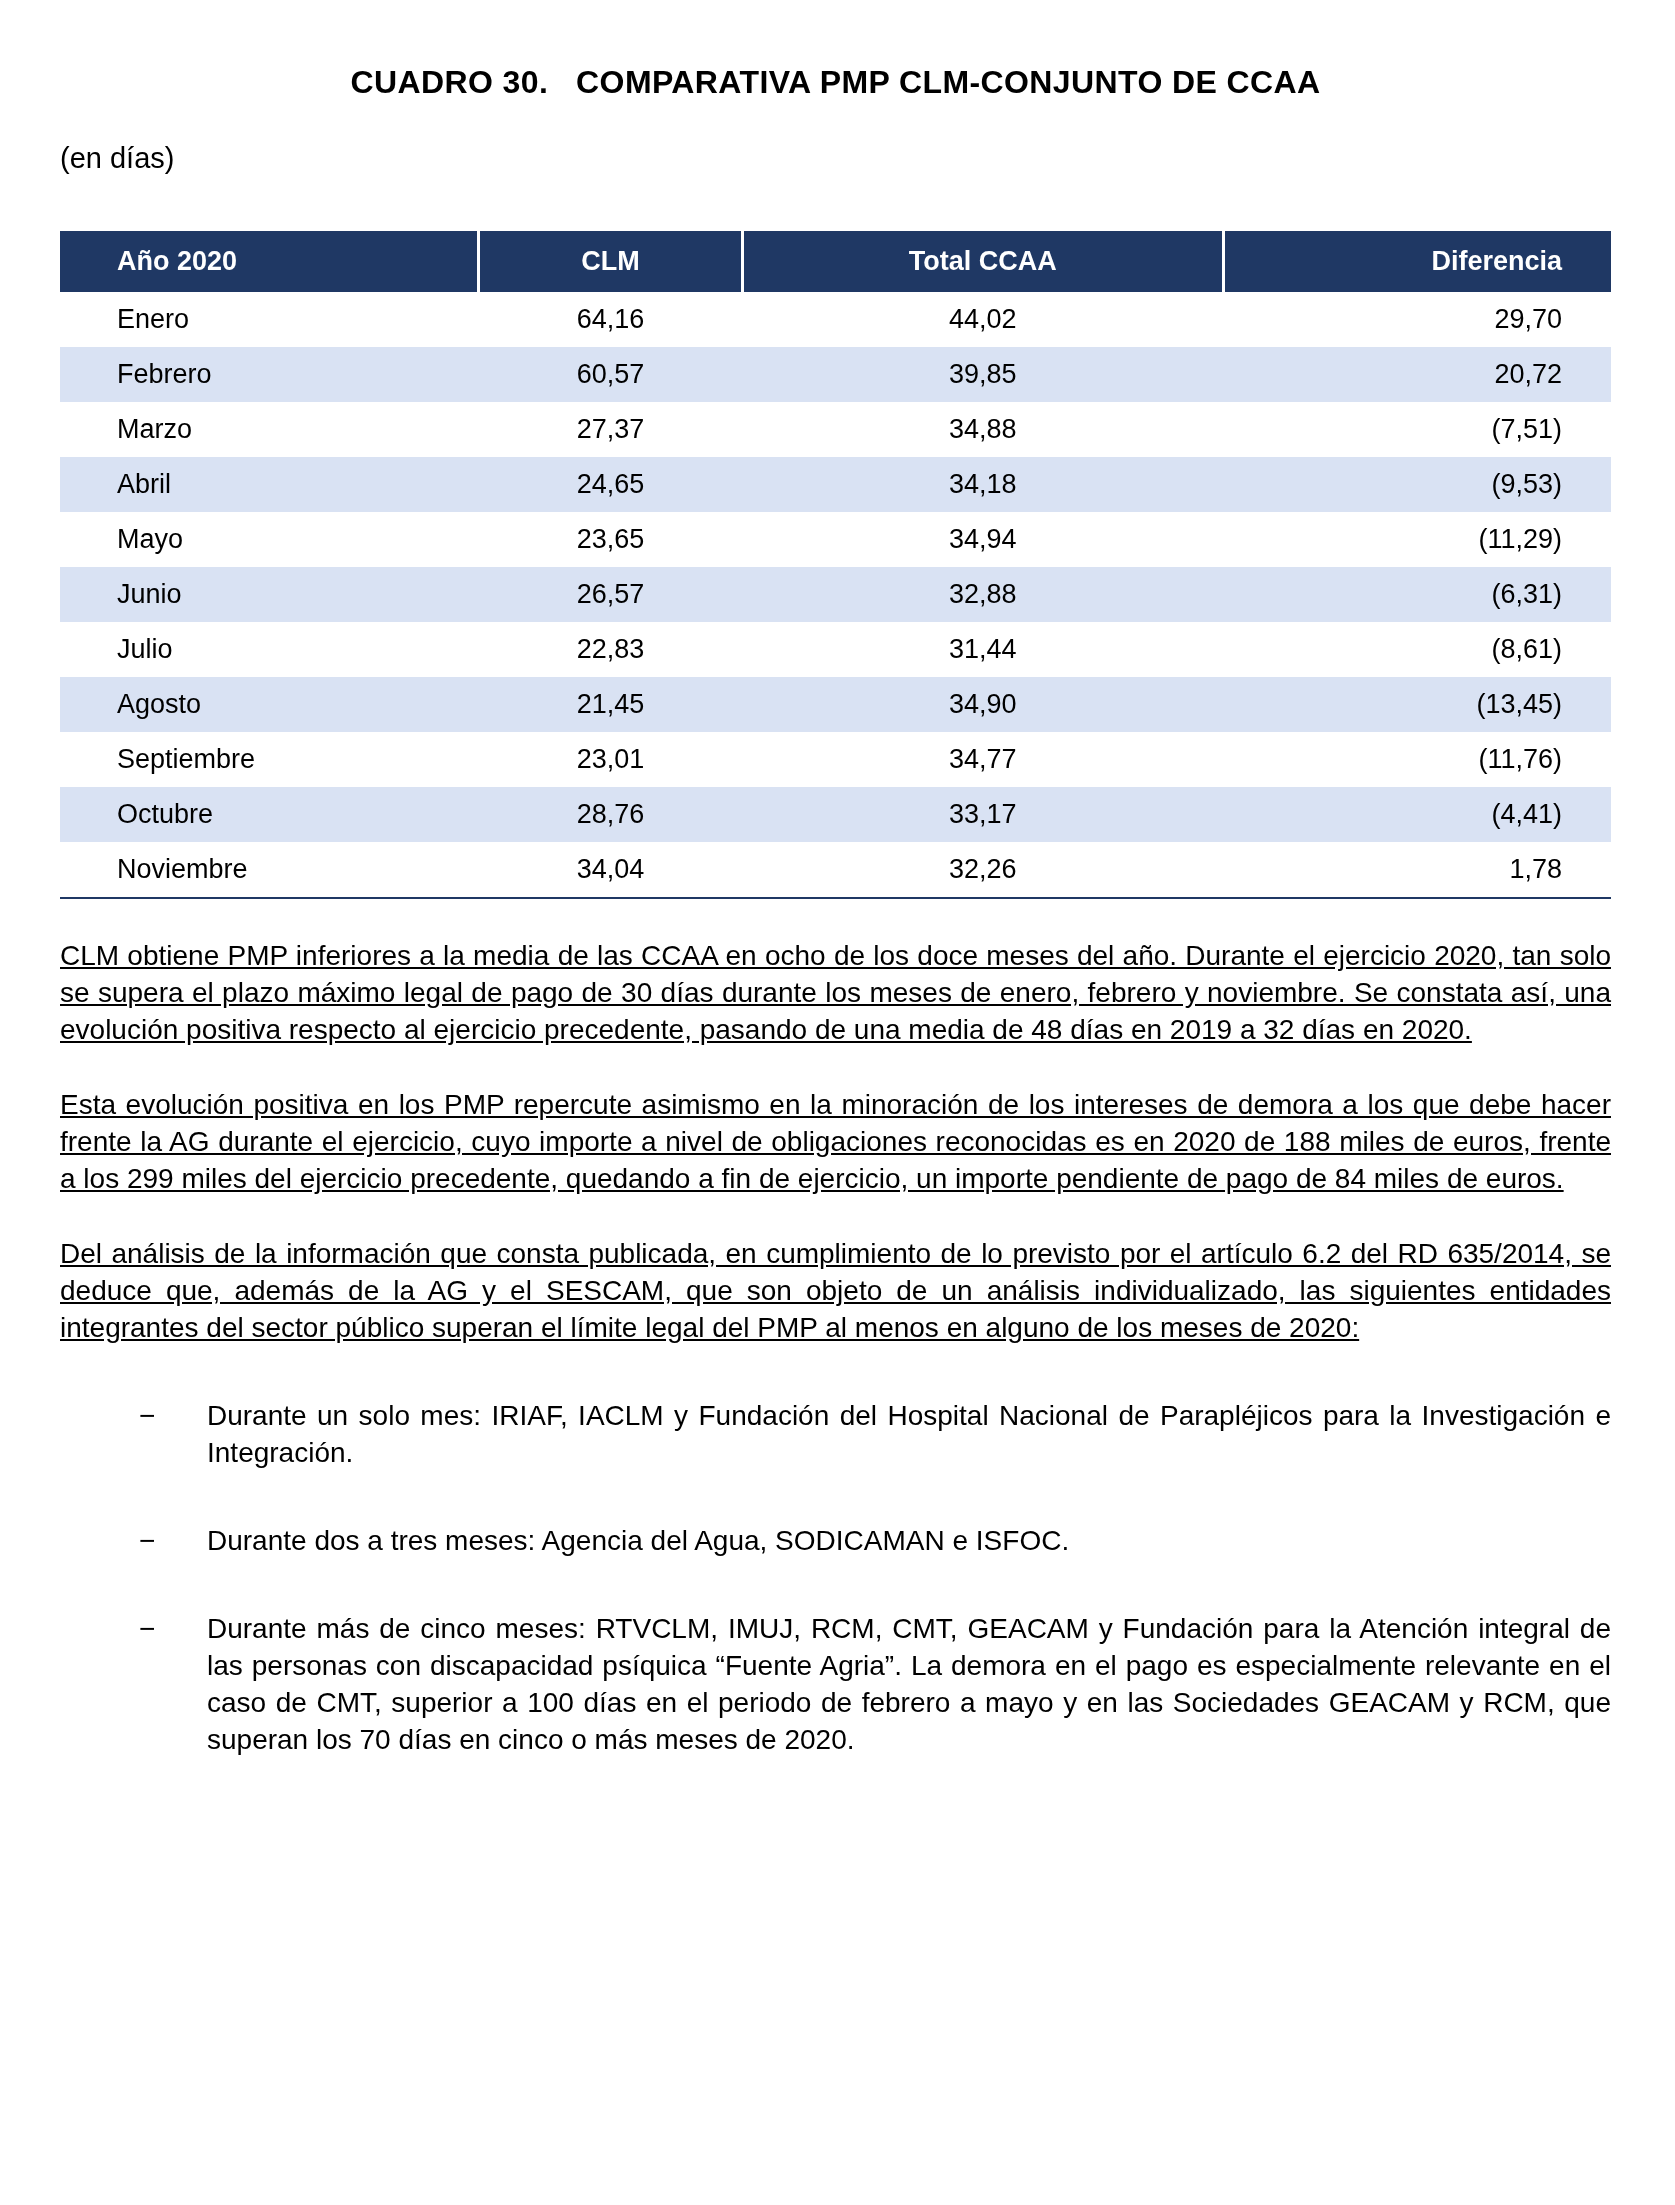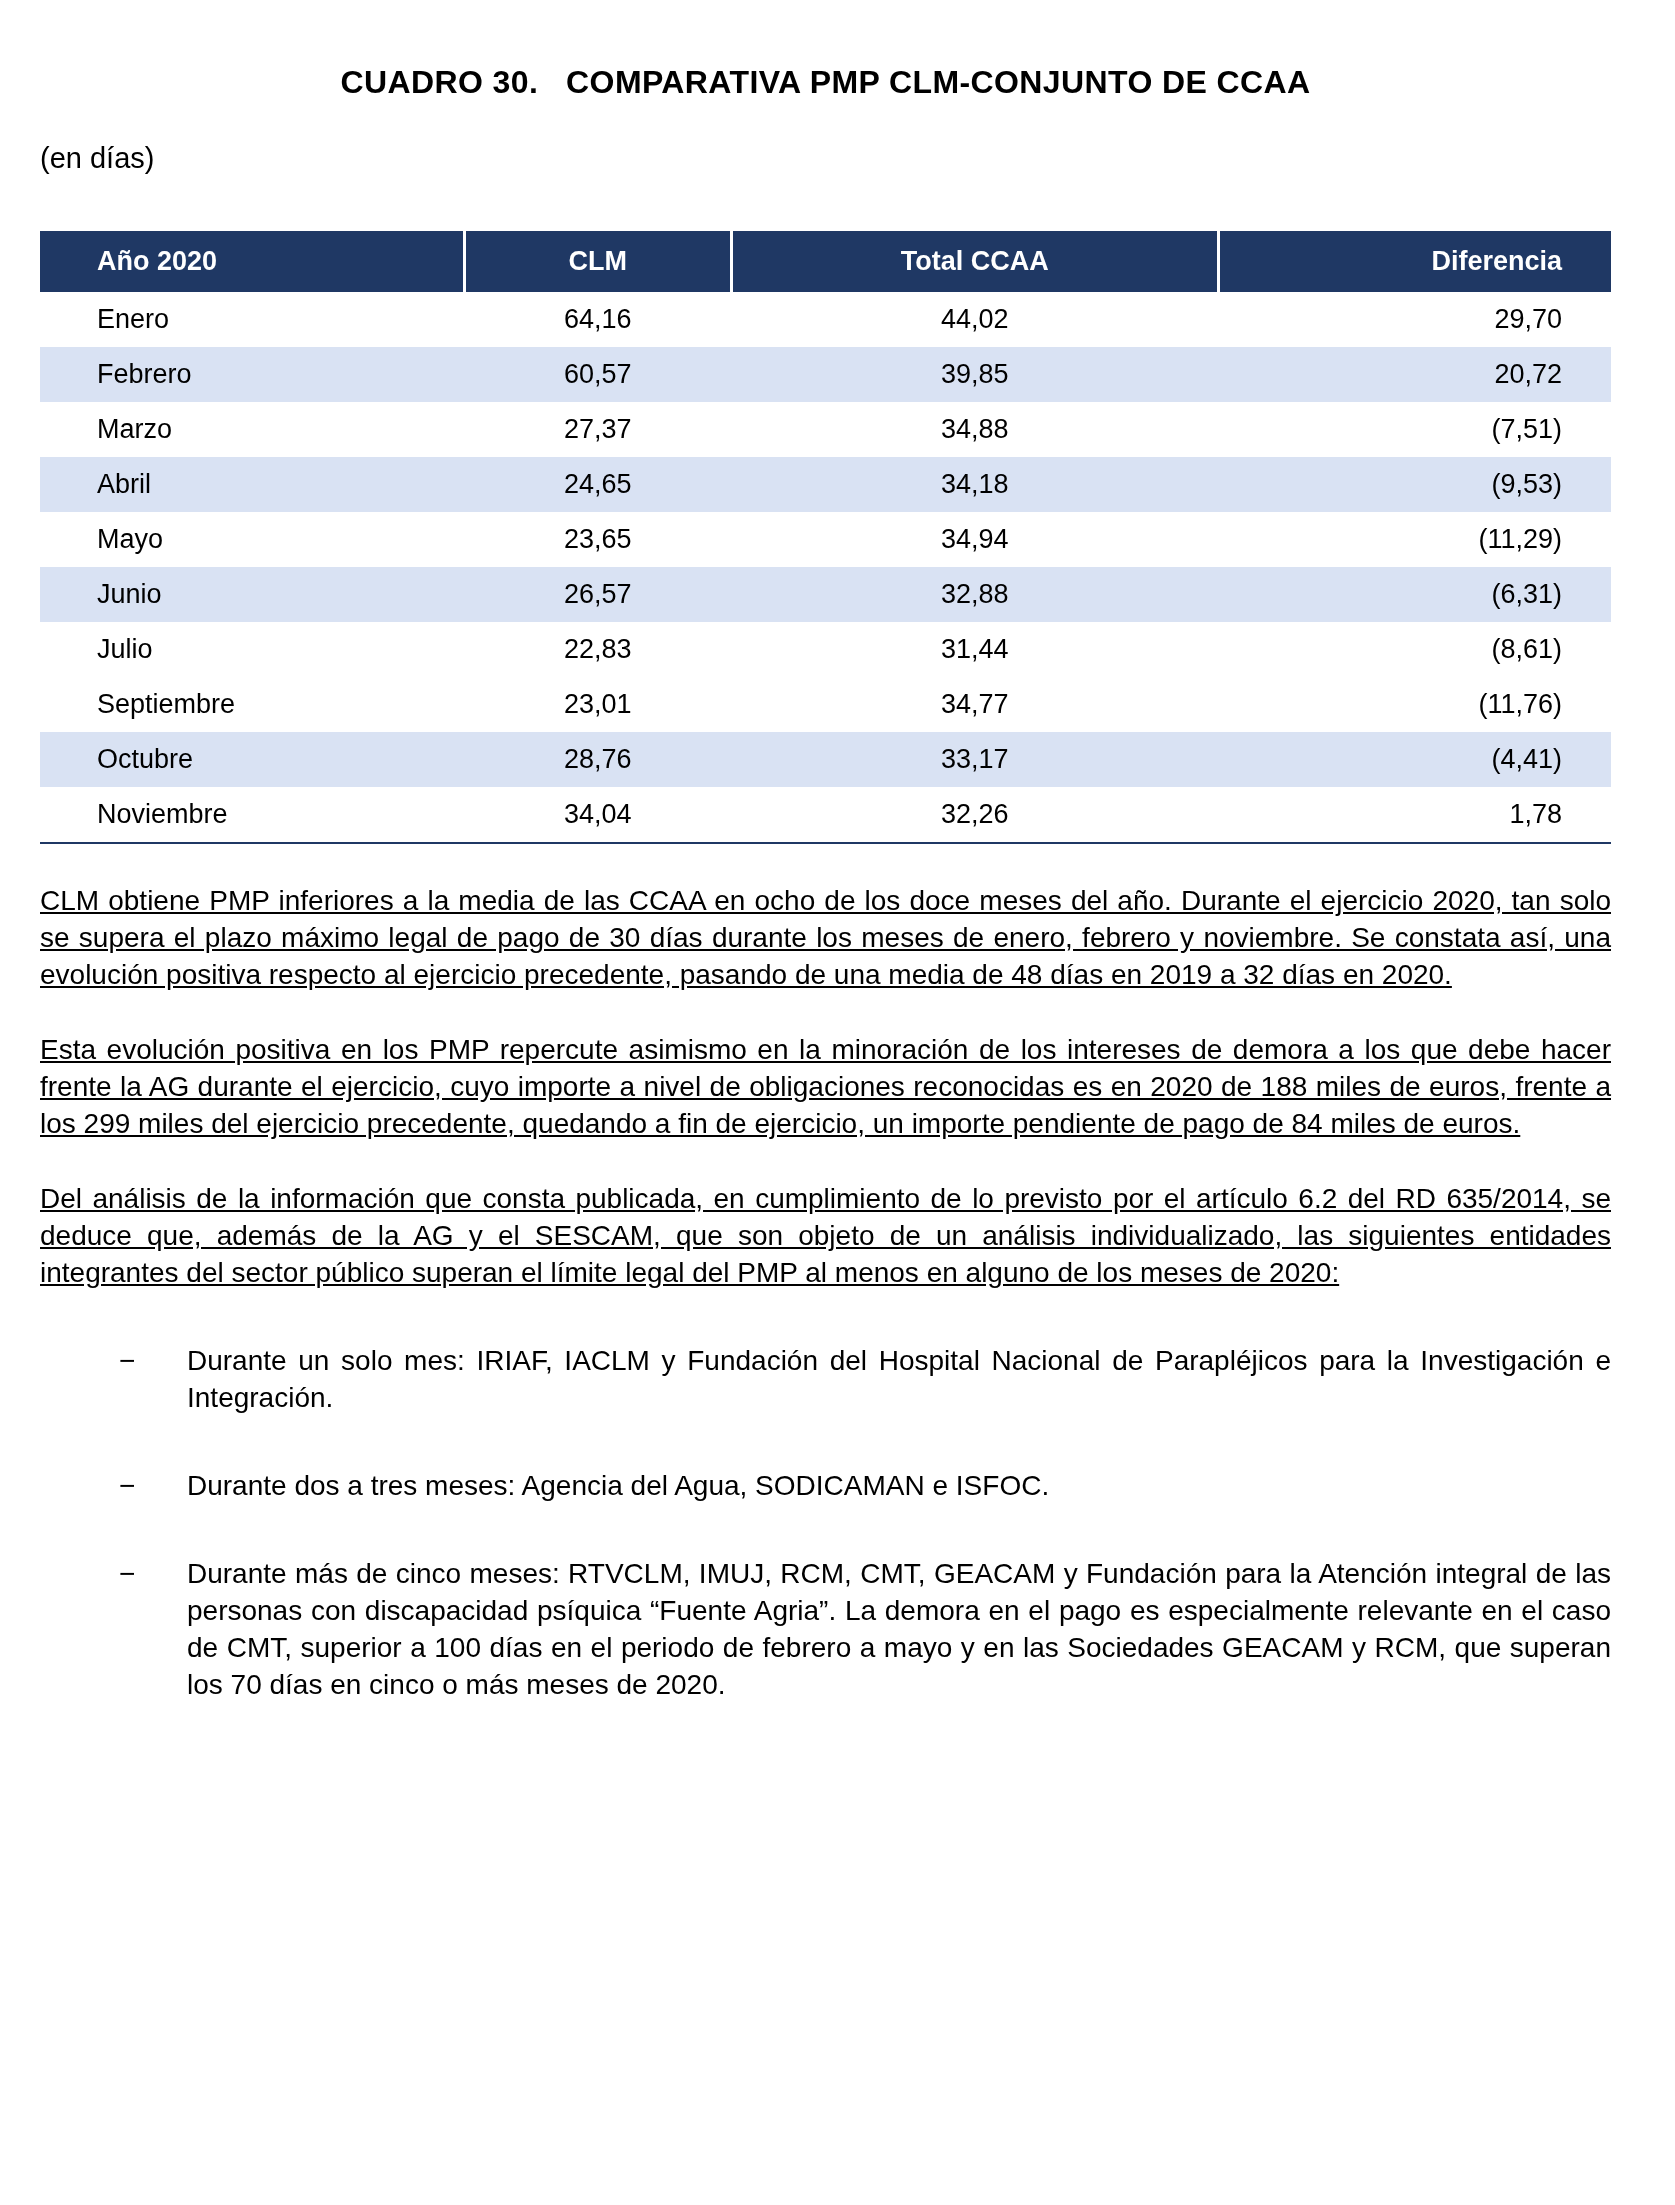--- a/index.html
+++ b/index.html
@@ -4,21 +4,21 @@
 <style>
   html, body {
     margin: 0;
     padding: 0;
     background: #ffffff;
   }
   .page {
     width: 1675px;
     min-height: 2205px;
     box-sizing: border-box;
-    padding: 44px 64px 64px 40px;
+    padding: 44px 64px 64px 60px;
     background: #ffffff;
     font-family: "Liberation Sans", sans-serif;
     color: #000000;
   }
   h1.doc-title {
     margin: 20px 0 0 0;
     text-align: center;
     font-size: 32px;
     font-weight: bold;
     white-space: pre-wrap;
@@ -160,20 +160,26 @@
           <td>26,57</td>
           <td>32,88</td>
           <td>(6,31)</td>
         </tr>
         <tr>
           <td>Julio</td>
           <td>22,83</td>
           <td>31,44</td>
           <td>(8,61)</td>
         </tr>
+        <tr class="stripe">
+          <td>Agosto</td>
+          <td>21,45</td>
+          <td>34,90</td>
+          <td>(13,45)</td>
+        </tr>
         <tr>
           <td>Septiembre</td>
           <td>23,01</td>
           <td>34,77</td>
           <td>(11,76)</td>
         </tr>
         <tr class="stripe">
           <td>Octubre</td>
           <td>28,76</td>
           <td>33,17</td>

